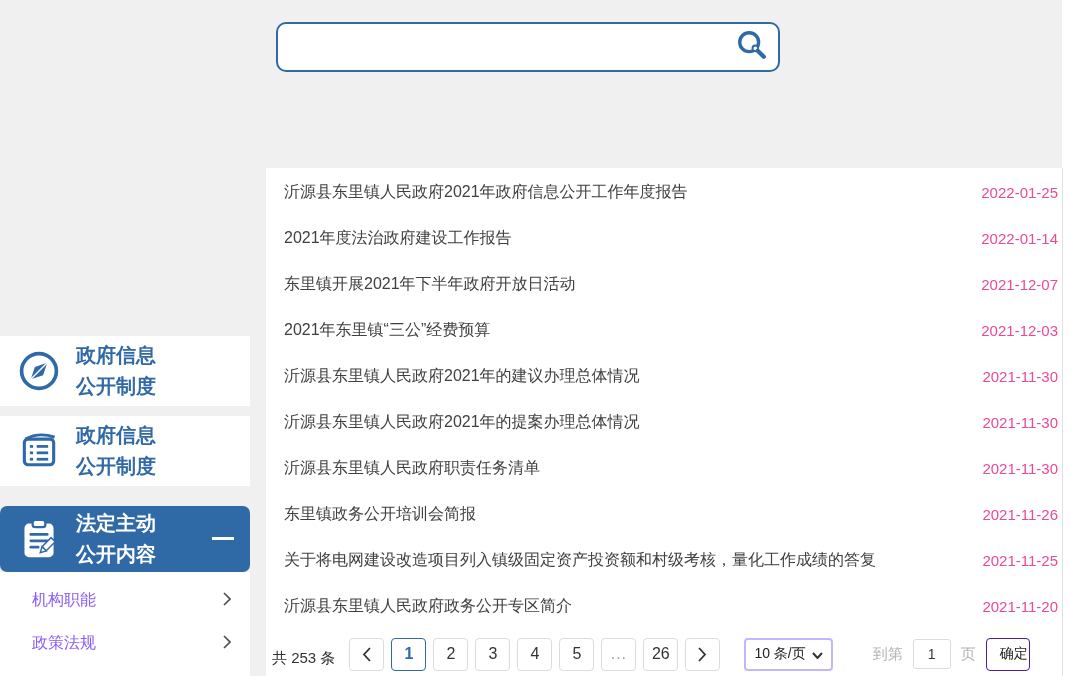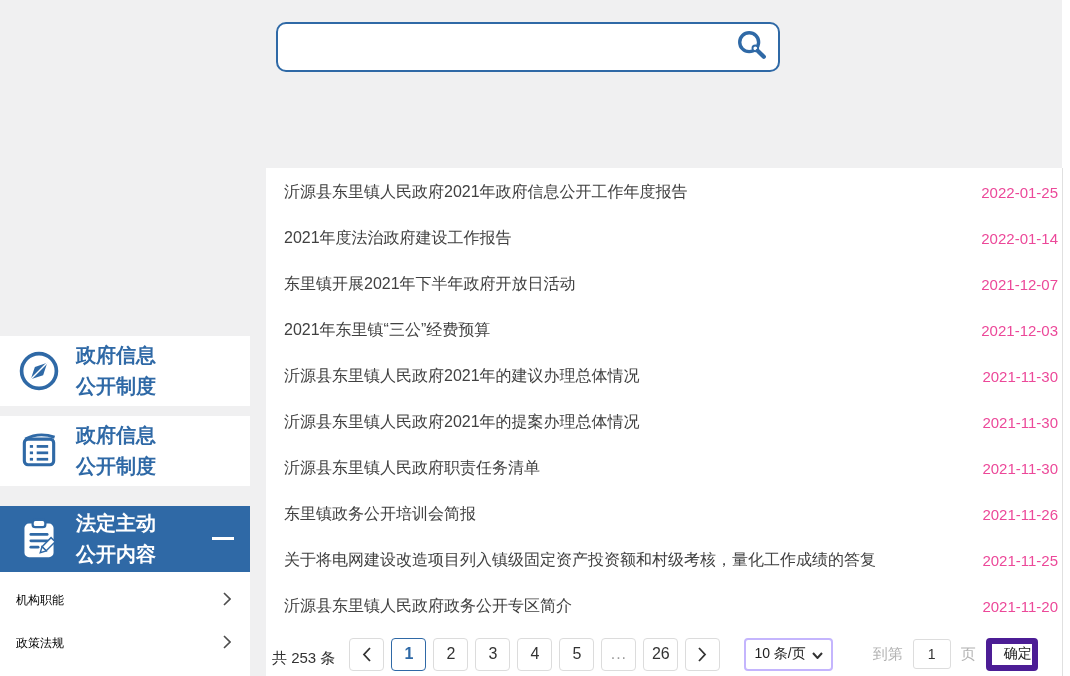--- a/index.html
+++ b/index.html
@@ -28,28 +28,28 @@
   
   .sidebar-bg { position:absolute; left:0; top:168px; width:266px; height:508px; background:#f0f0f1; }
   .nav-item {
     position:absolute; left:0; width:250px; background:#fff;
     display:flex; align-items:center; cursor:pointer;
   }
   .nav-item .nav-icon { width:46px; height:46px; margin-left:16px; display:flex; align-items:center; justify-content:center; }
   .nav-label { margin-left:14px; font-size:20px; line-height:31px; color:#2f69a6; font-weight:600; }
   .nav-1 { top:168px; height:70px; }
   .nav-2 { top:248px; height:70px; }
-  .nav-3 { top:338px; height:66px; background:#2f69a6; }
+  .nav-3 { top:338px; height:66px; background:#2f69a6;border-radius:7px; }
   .nav-3 .nav-label { color:#fff; }
   .collapse-dash { position:absolute; right:16px; top:31px; width:22px; height:3px; background:#fff; }
 
   .submenu { position:absolute; left:0; top:404px; width:250px; height:272px; background:#fff; padding-top:7px; }
   .submenu-item {
     height:43px; display:flex; align-items:center; justify-content:space-between;
-    padding:0 19px 0 16px; font-size:12px; color:#000000; cursor:pointer;
+    padding:0 19px 0 32px; font-size:16px; color:#8b5cf6; cursor:pointer;
   }
 
   
   .main-panel { position:absolute; left:266px; top:168px; width:796px; height:508px; background:#fff; }
   .right-divider { position:absolute; left:1062px; top:168px; width:1px; height:508px; background:#e0e0e0; }
   .list { position:absolute; left:6px; top:1px; width:100%; }
   .row {
     height:46px; display:flex; align-items:center; justify-content:space-between;
     padding:0 10px 0 12px;
   }
@@ -77,21 +77,21 @@
     display:flex; align-items:center; justify-content:center; gap:6px;
     font-size:14px; color:#222; cursor:pointer; white-space:nowrap;
   }
   .goto { margin-left:40px; display:flex; align-items:center; gap:10px; }
   .goto-label { color:#b3b3b3; font-size:15px; white-space:nowrap; }
   .goto-input {
     width:38px; height:30px; border:1px solid #ddd; border-radius:3px;
     text-align:center; font-size:14px; color:#333; outline:none; background:#fff;
   }
   .confirm-btn {
-    min-width:44px; height:33px; border:6px solid #4c1d95; border-radius:4px;
+    min-width:44px; height:33px; border:1px solid #4c1d95; border-radius:4px;
     background:#fff; font-size:14px; color:#222; cursor:pointer;
     font-family:inherit;
     padding-left:12px;
   }
 </style>
 </head>
 <body>
 
 <div class="canvas">
 

